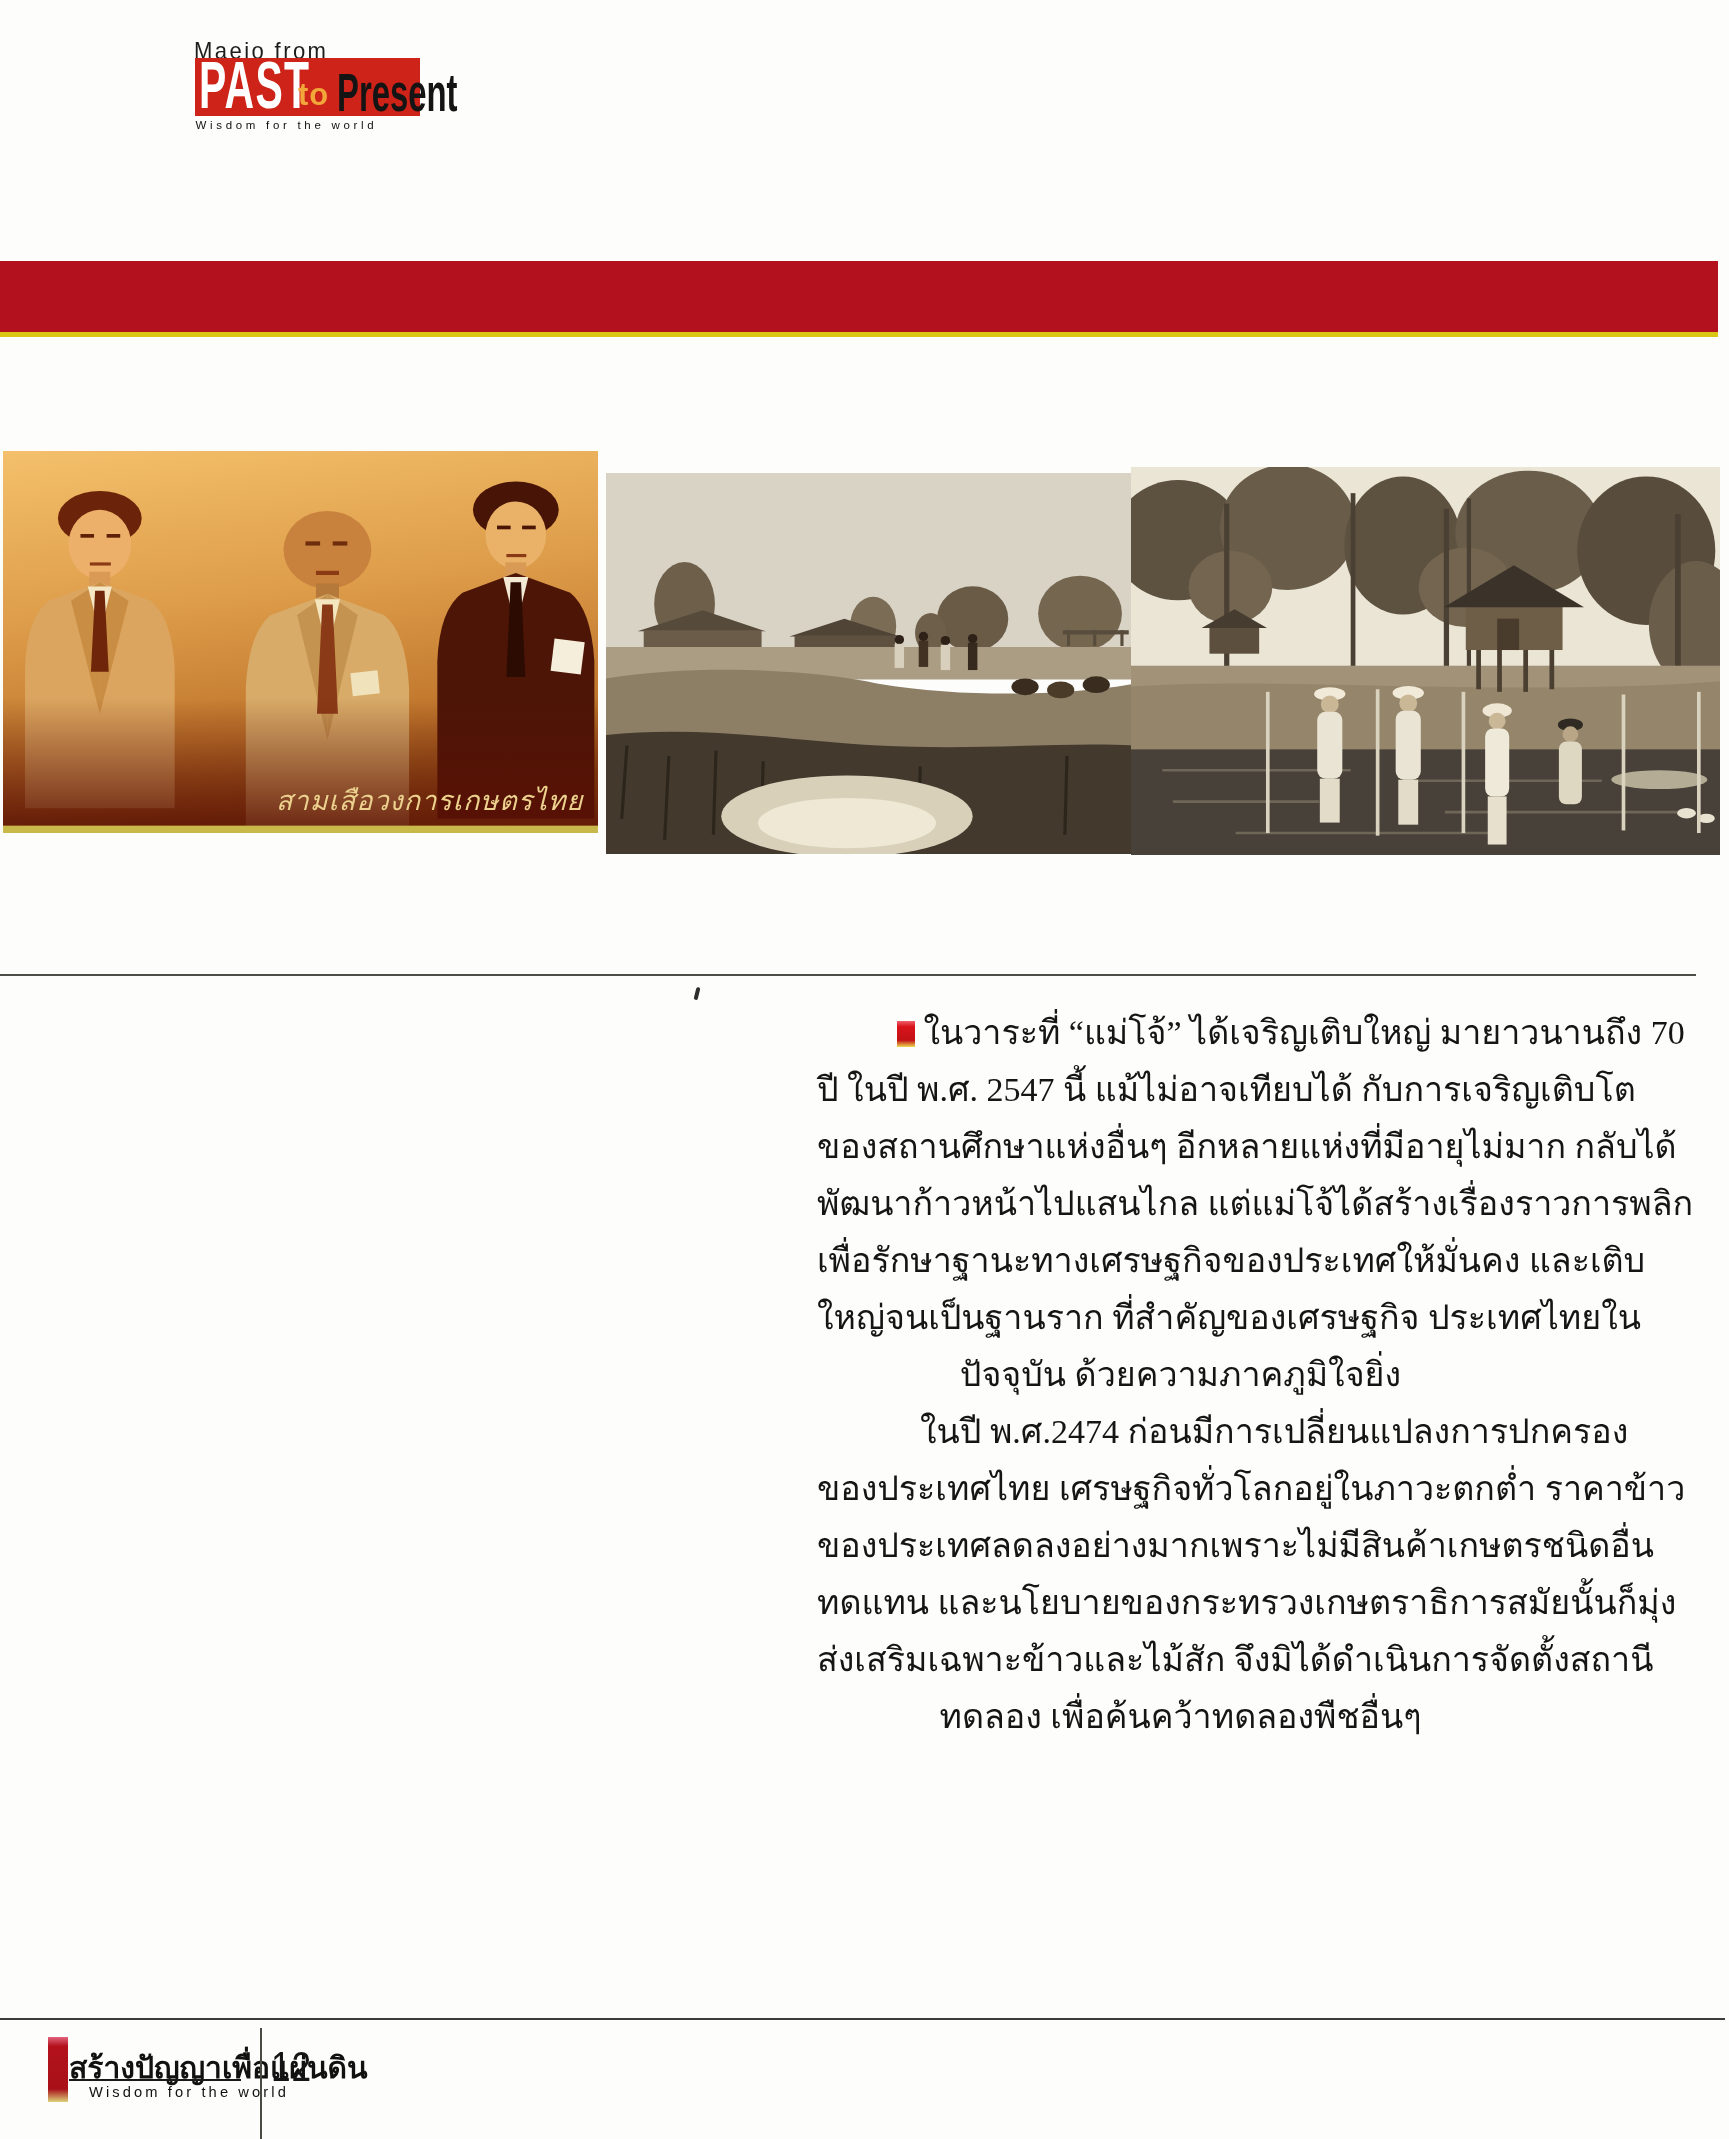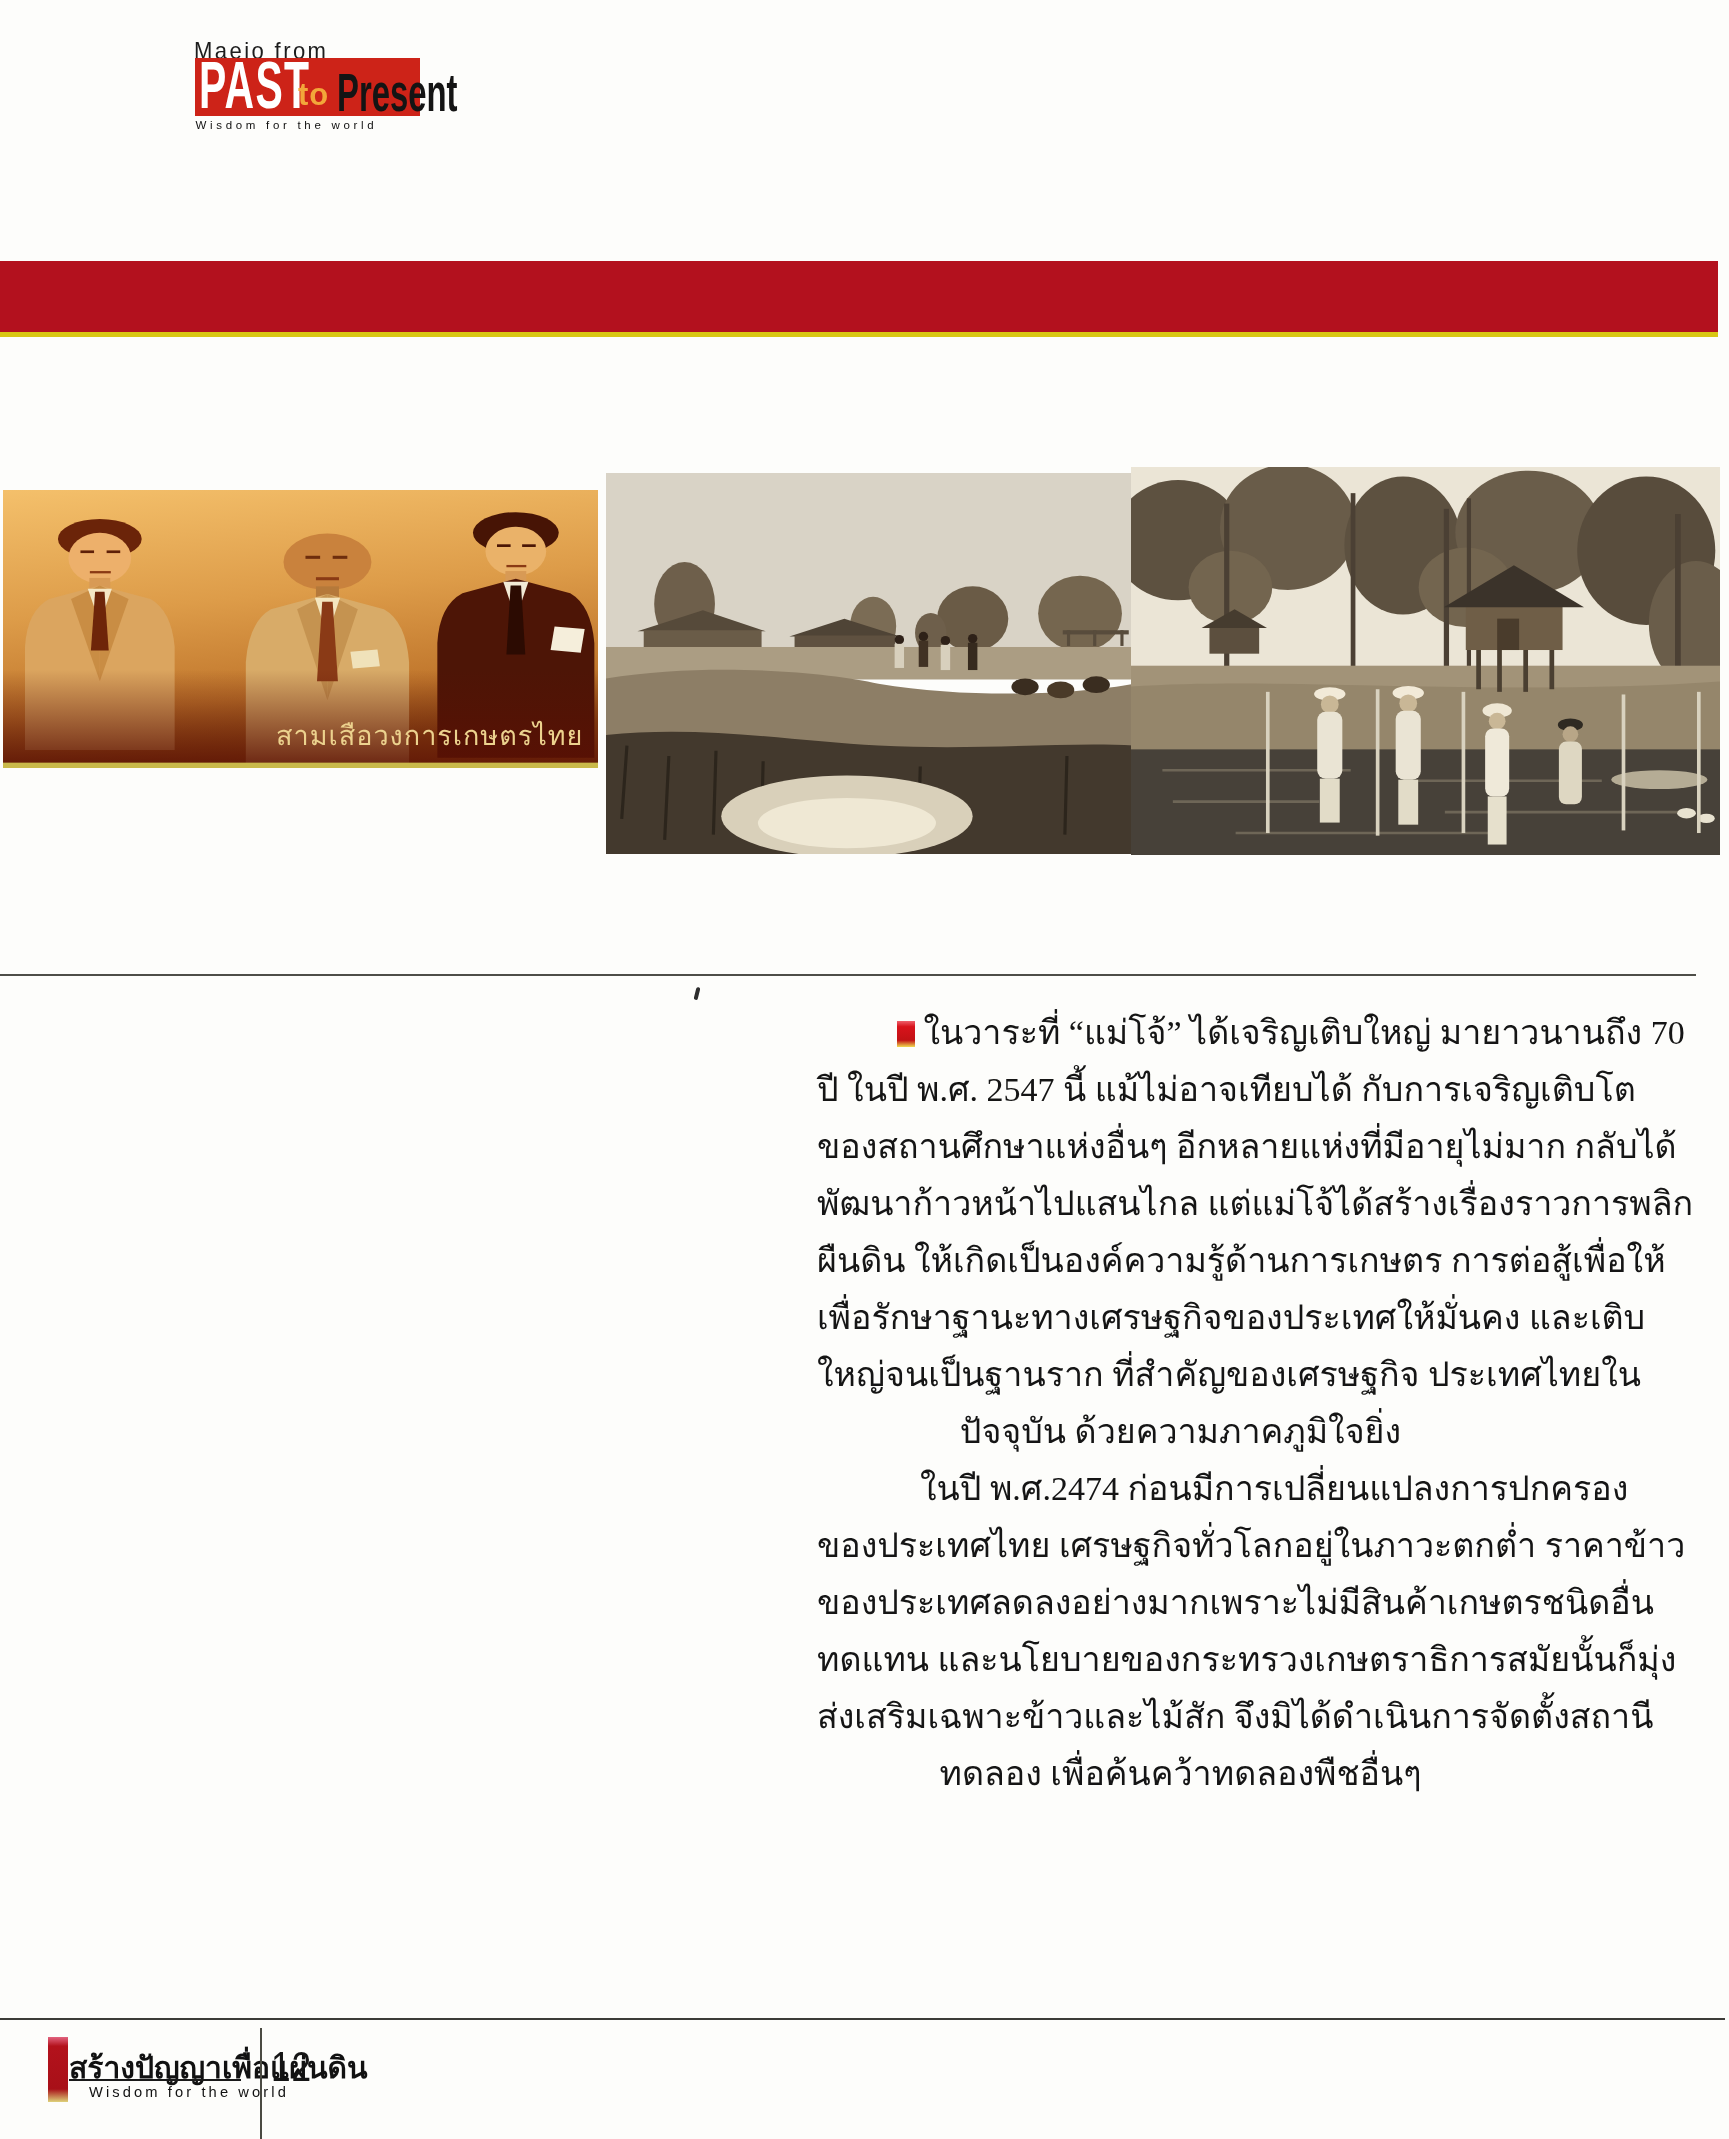--- a/index.html
+++ b/index.html
@@ -48,21 +48,21 @@
 
   
   #banner {
     position: absolute; left: 0; top: 261px; width: 1718px; height: 76px;
     background: #b3111e;
     border-bottom: 5.8px solid #d9c713;
   }
 
   
   .photo { position: absolute; overflow: hidden; }
-  #photo1 { left: 3.1px;    top: 490px; width: 595px; height: 278px; }
+  #photo1 { left: 3.1px;    top: 451px; width: 595px; height: 382px; font-style: italic; }
   #photo2 { left: 606px; top: 473px; width: 528px; height: 381px; }
   #photo3 { left: 1131px; top: 467px; width: 589px; height: 388px; }
   .photo svg { display: block; width: 100%; height: 100%; }
   .photo-caption {
     position: absolute; right: 14.7px; bottom: 11.5px;
     font-size: 27px; color: #ecd28e; letter-spacing: 1px; white-space: nowrap;
   }
 
   
   #mid-rule {
@@ -332,21 +332,20 @@
   </div>
 
   <div id="mid-rule"></div>
   <div id="speck"></div>
 
   <div id="article">
     <div class="line para-start-a"><span class="bullet"></span><span>ในวาระที่ “แม่โจ้” ได้เจริญเติบใหญ่ มายาวนานถึง 70</span></div>
     <div class="line">ปี ในปี พ.ศ. 2547 นี้  แม้ไม่อาจเทียบได้ กับการเจริญเติบโต</div>
     <div class="line">ของสถานศึกษาแห่งอื่นๆ อีกหลายแห่งที่มีอายุไม่มาก กลับได้</div>
     <div class="line">พัฒนาก้าวหน้าไปแสนไกล แต่แม่โจ้ได้สร้างเรื่องราวการพลิก</div>
-    <div class="line">ผืนดิน ให้เกิดเป็นองค์ความรู้ด้านการเกษตร การต่อสู้เพื่อให้</div>
     <div class="line">เพื่อรักษาฐานะทางเศรษฐกิจของประเทศให้มั่นคง  และเติบ</div>
     <div class="line">ใหญ่จนเป็นฐานราก ที่สำคัญของเศรษฐกิจ ประเทศไทยใน</div>
     <div class="line">ปัจจุบัน ด้วยความภาคภูมิใจยิ่ง</div>
     <div class="line para-start-b">ในปี พ.ศ.2474 ก่อนมีการเปลี่ยนแปลงการปกครอง</div>
     <div class="line">ของประเทศไทย เศรษฐกิจทั่วโลกอยู่ในภาวะตกต่ำ ราคาข้าว</div>
     <div class="line">ของประเทศลดลงอย่างมากเพราะไม่มีสินค้าเกษตรชนิดอื่น</div>
     <div class="line">ทดแทน และนโยบายของกระทรวงเกษตราธิการสมัยนั้นก็มุ่ง</div>
     <div class="line">ส่งเสริมเฉพาะข้าวและไม้สัก จึงมิได้ดำเนินการจัดตั้งสถานี</div>
     <div class="line">ทดลอง เพื่อค้นคว้าทดลองพืชอื่นๆ</div>
   </div>

